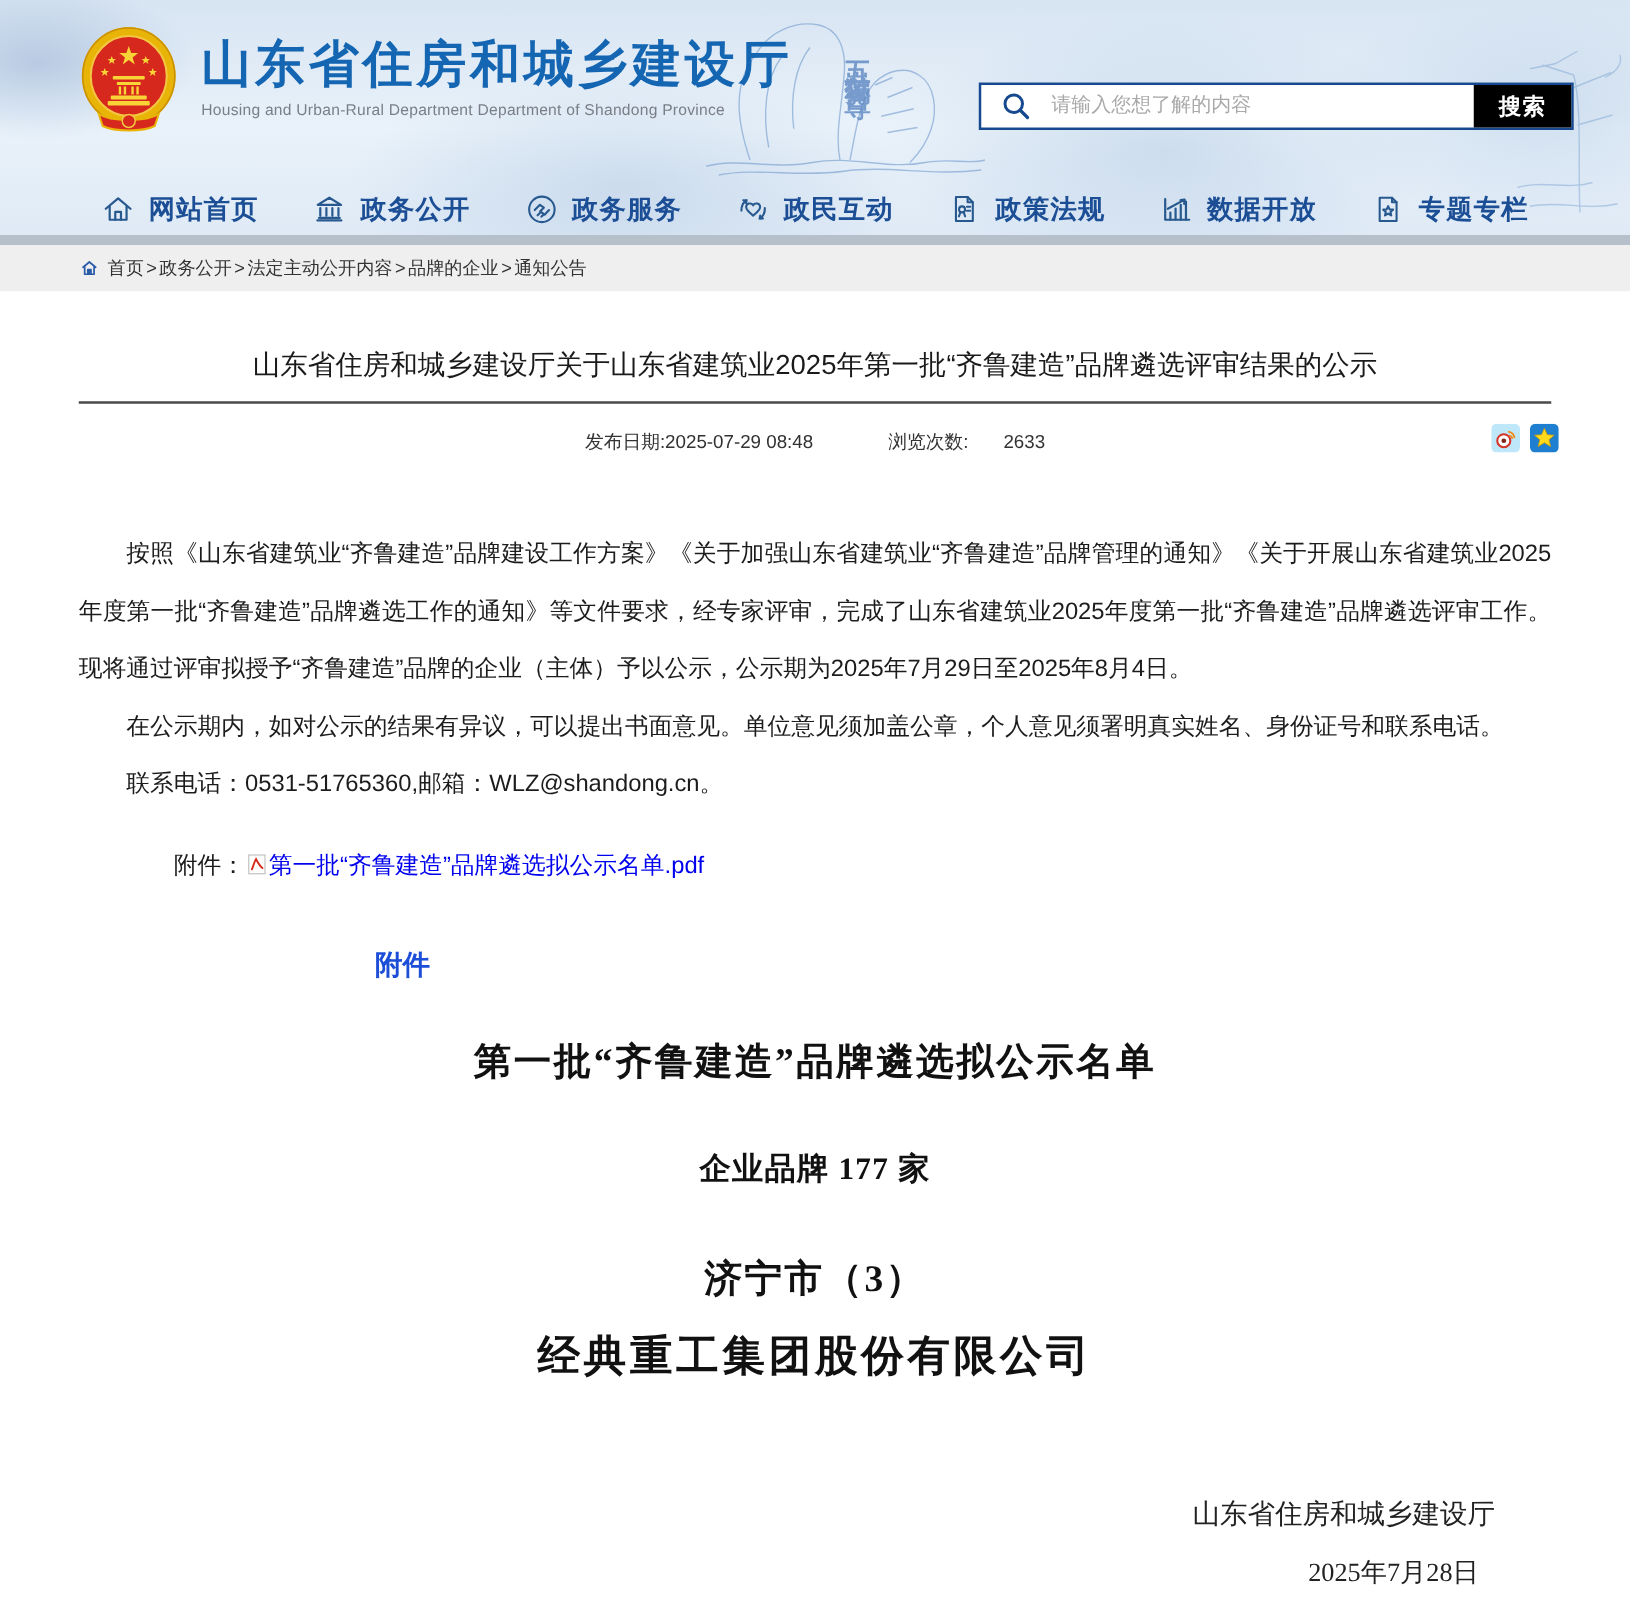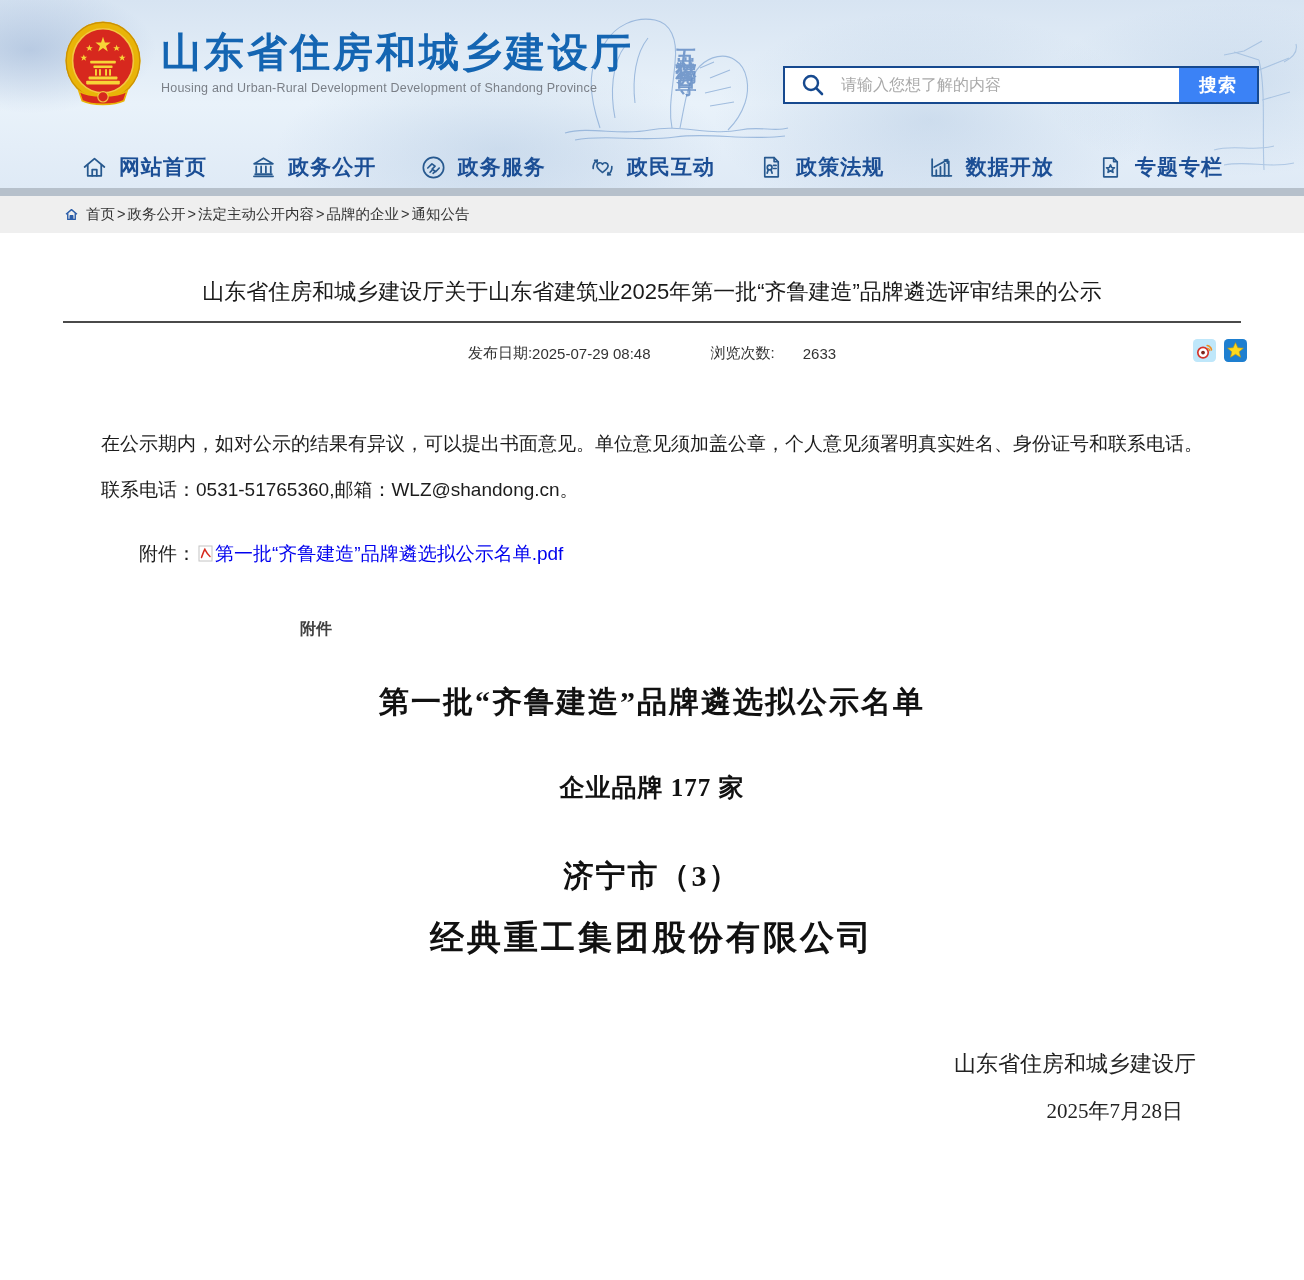--- a/index.html
+++ b/index.html
@@ -29,21 +29,21 @@
     font-family:"Liberation Serif", serif; font-weight:bold; font-size:21px; letter-spacing:8px;
     color:#5c87c2; opacity:.8; pointer-events:none; }
   .right-art{ position:absolute; right:0; top:0; opacity:.7; pointer-events:none; }
 
   
   .search-box{ position:absolute; left:783px; top:66px; width:476px; height:38px;
     display:flex; border:2px solid #16498f; background:#fff; }
   .search-icon-wrap{ width:56px; display:flex; align-items:center; justify-content:center; }
   .search-input{ flex:1; border:none; outline:none; font-size:16px; color:#333; background:transparent; }
   .search-input::placeholder{ color:#a9a9a9; }
-  .search-btn{ width:78px; background:#3b82f6; color:#fff; font-size:18px; font-weight:bold;
+  .search-btn{ width:78px; background:#000000; color:#fff; font-size:18px; font-weight:bold;
     border:none; cursor:pointer; letter-spacing:1px; }
 
   
   .nav{ position:absolute; left:0; top:146px; width:100%; height:42px;
     display:flex; align-items:center; justify-content:space-between; padding:0 81px; }
   .nav-item{ display:flex; align-items:center; gap:11px; cursor:pointer; }
   .nav-item span.lbl{ font-size:21px; font-weight:bold; color:#1b4e95; letter-spacing:1px; }
 
   .nav-band{ width:100%; height:8px; background:#b6c0cb; }
 
@@ -70,21 +70,21 @@
   .body-text p{ text-indent:2em; }
 
   .attachment-row{ margin-top:28px; font-size:19px; color:#1c1c1c; display:flex; align-items:center; }
   .attachment-row .att-label{ text-indent:2em; padding-left:2em; }
   .pdf-ic{ margin:0 2px 0 2px; position:relative; top:2px; }
   .att-link{ color:#0000ee; text-decoration:none; cursor:pointer; }
 
   
   .doc-preview{ font-family:"Liberation Serif", serif; color:#111; }
   .doc-heading{ margin:52px 0 0 237px; font-family:"Liberation Sans", sans-serif;
-    font-size:16px; font-weight:bold; color:#404040; }
+    font-size:22px; font-weight:bold; color:#1d4ed8; }
   .doc-title{ margin-top:42px; text-align:center; font-size:30px; font-weight:bold; letter-spacing:2px; }
   .doc-subtitle{ margin-top:48px; text-align:center; font-size:25px; font-weight:bold; letter-spacing:1px; }
   .doc-city{ margin-top:52px; text-align:center; font-size:30px; font-weight:bold; letter-spacing:2px; }
   .doc-company{ margin-top:18px; text-align:center; font-size:34px; font-weight:bold; letter-spacing:3px; }
   .doc-signature{ margin-top:88px; text-align:right; padding-right:45px; font-size:22px; color:#222; }
   .doc-date{ margin-top:18px; text-align:right; padding-right:58px; font-size:21px; color:#222; }
 </style>
 </head>
 <body>
 
@@ -127,21 +127,21 @@
         <rect x="45" y="60.5" width="2.4" height="8" fill="#f8d437"></rect>
         <rect x="52.6" y="60.5" width="2.4" height="8" fill="#f8d437"></rect>
         <rect x="57.6" y="60.5" width="2.4" height="8" fill="#f8d437"></rect>
         <rect x="32" y="69.5" width="36" height="4" rx="1" fill="#f8d437"></rect>
         <rect x="29" y="75" width="42" height="4.5" rx="1" fill="#f8d437"></rect>
         <path d="M20 88 C32 96 68 96 80 88 L76 100 C64 106 36 106 24 100 Z" fill="#d7281e" stroke="#e9b408" stroke-width="2"></path>
         <circle cx="50" cy="95" r="6.5" fill="#d7281e" stroke="#f3c741" stroke-width="1.5"></circle>
       </svg>
       <div class="title-block">
         <div class="site-title">山东省住房和城乡建设厅</div>
-        <div class="site-subtitle">Housing and Urban-Rural Development Development of Shandong Province</div>
+        <div class="site-subtitle">Housing and Urban-Rural Department Department of Shandong Province</div>
       </div>
     </div>
 
     <div class="search-box">
       <span class="search-icon-wrap">
         <svg width="26" height="26" viewBox="0 0 26 26">
             <circle cx="11" cy="11" r="7" fill="none" stroke="#16498f" stroke-width="2.4"></circle>
             <line x1="16.2" y1="16.2" x2="22" y2="22" stroke="#16498f" stroke-width="2.6" stroke-linecap="round"></line>
           </svg>
       </span>
@@ -248,20 +248,21 @@
           <path d="M14 9 a2.6 2.6 0 0 1 2.1 2.1" stroke="#f08c1e" fill="none" stroke-width="1.3" stroke-linecap="round"></path>
         </svg>
       <svg width="23" height="23" viewBox="0 0 22 22">
           <rect width="22" height="22" rx="4" fill="#1e7fd0"></rect>
           <polygon points="11,3.5 13.2,8.4 18.5,8.8 14.5,12.2 15.8,17.5 11,14.5 6.2,17.5 7.5,12.2 3.5,8.8 8.8,8.4" fill="#ffd91c" stroke="#c99a08" stroke-width=".6"></polygon>
         </svg>
     </span>
   </div>
 
   <div class="body-text">
+    <p>按照《山东省建筑业“齐鲁建造”品牌建设工作方案》《关于加强山东省建筑业“齐鲁建造”品牌管理的通知》《关于开展山东省建筑业2025年度第一批“齐鲁建造”品牌遴选工作的通知》等文件要求，经专家评审，完成了山东省建筑业2025年度第一批“齐鲁建造”品牌遴选评审工作。现将通过评审拟授予“齐鲁建造”品牌的企业（主体）予以公示，公示期为2025年7月29日至2025年8月4日。</p>
     <p>在公示期内，如对公示的结果有异议，可以提出书面意见。单位意见须加盖公章，个人意见须署明真实姓名、身份证号和联系电话。</p>
     <p>联系电话：0531-51765360,邮箱：WLZ@shandong.cn。</p>
   </div>
 
   <div class="attachment-row">
     <span class="att-label">附件：</span>
     <span class="pdf-ic">
       <svg width="15" height="17" viewBox="0 0 15 17">
           <rect x="1" y="1" width="13" height="15" fill="#fff" stroke="#c4c4c4"></rect>
           <path d="M3.5 12.5 C5 8.5 6.2 5 6.8 4.2 C7.5 5.5 9.5 9.5 12 11.5" stroke="#d62a1e" fill="none" stroke-width="1.5" stroke-linecap="round"></path>

